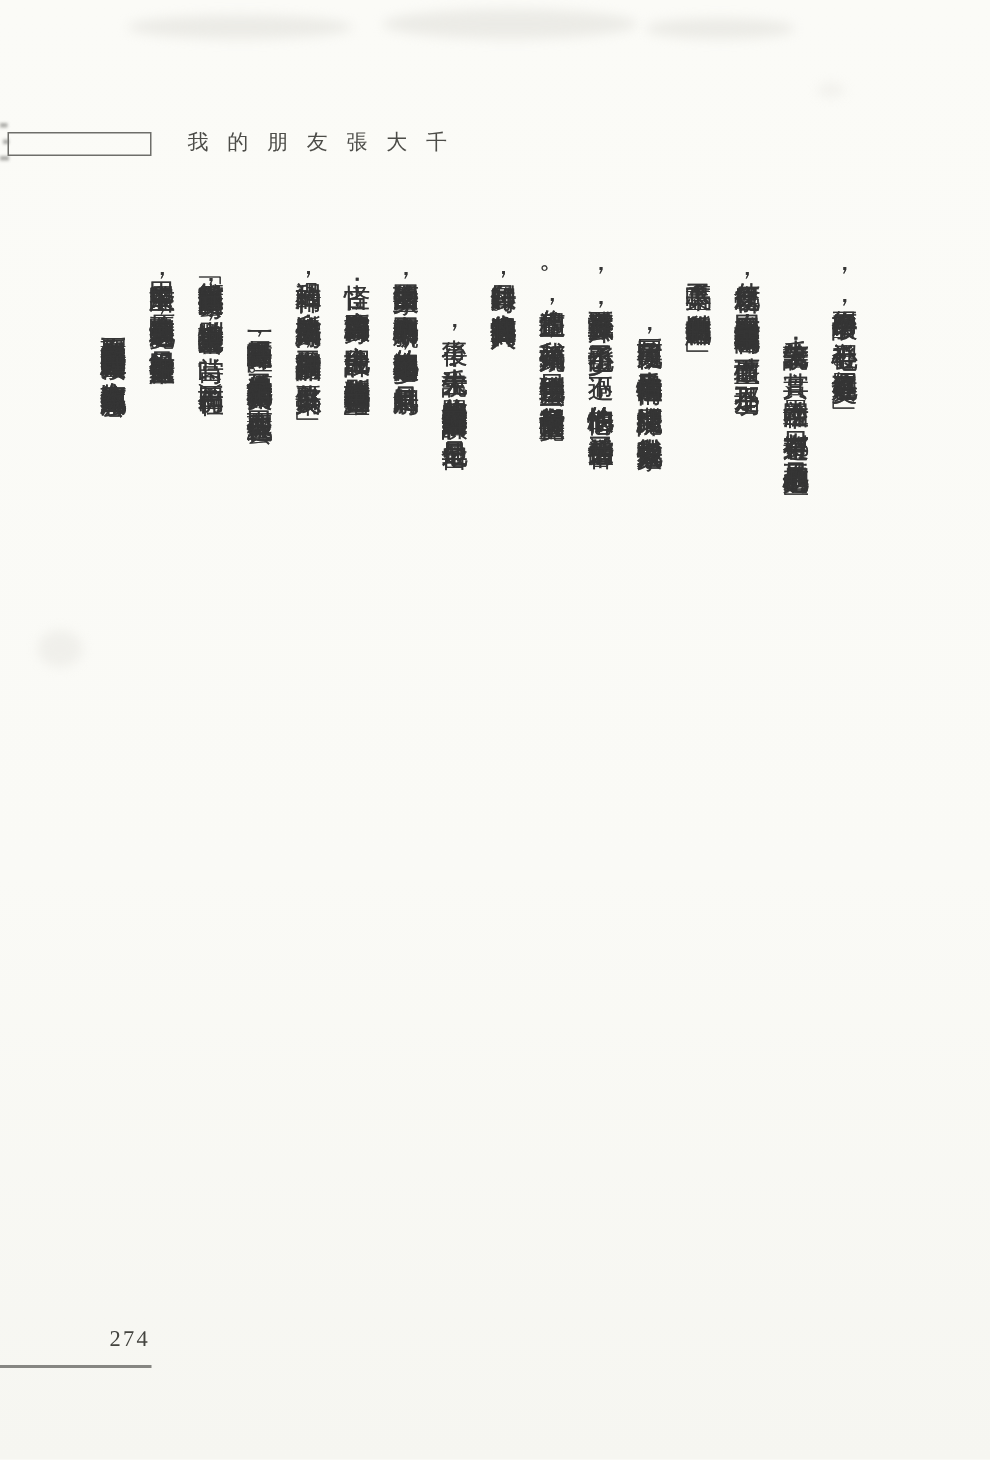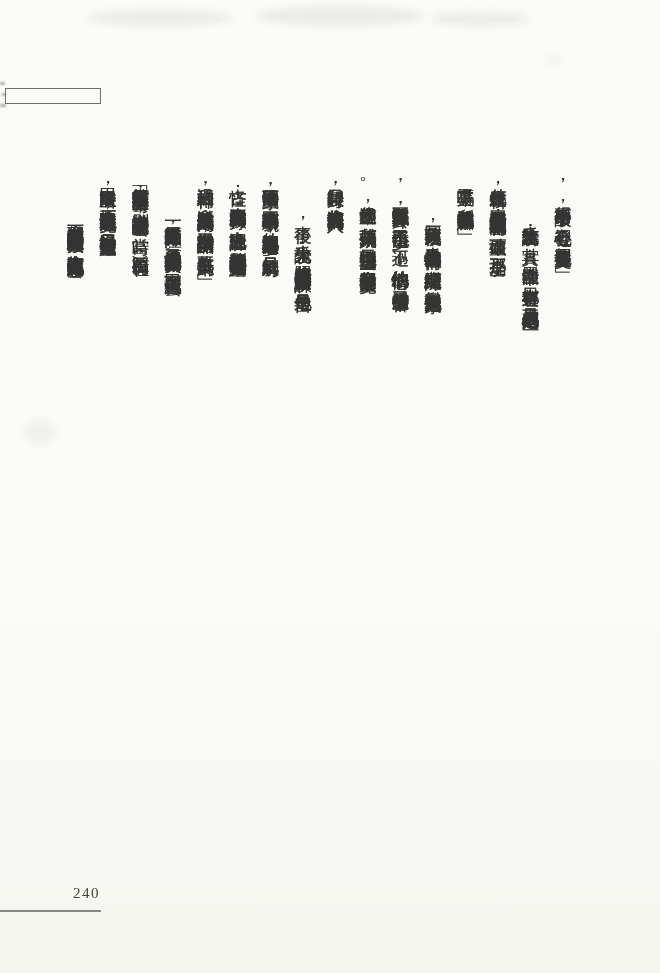--- a/index.html
+++ b/index.html
@@ -103,36 +103,37 @@
   <div class="smudge" style="left:85px; top:10px; width:150px; height:16px;"></div>
   <div class="smudge" style="left:255px; top:6px; width:170px; height:20px;"></div>
   <div class="smudge" style="left:430px; top:12px; width:100px; height:14px;"></div>
   <div class="smudge" style="left:545px; top:55px; width:18px; height:10px; opacity:0.4;"></div>
   <div class="smudge" style="left:25px; top:420px; width:30px; height:25px; opacity:0.45;"></div>
   <div class="speck" style="left:0; top:82px; width:5px; height:3px;"></div>
   <div class="speck" style="left:2px; top:93px; width:4px; height:3px;"></div>
   <div class="speck" style="left:0; top:104px; width:6px; height:3px;"></div>
 
   <div class="header-tab-box"></div>
+  <div class="running-title">我的朋友張大千</div>
 
   <div class="text-block" id="text-block">
       <div class="col">，磨得兩手發酸，心裡發毛，這個罪也眞不好受。」</div>
       <div class="col indent">大千先生笑著說：「其實，墨汁在中國、日本都有製造，只是不放心他們用的是些</div>
       <div class="col">什麼化學原料，因爲有些用墨汁的畫經過裱畫過程就容易暈開，破壞畫面，那不是全功</div>
       <div class="col">盡棄了嗎？所以委曲你們辛苦點吧！」</div>
       <div class="col indent">巨荷圖完成後，大千先生又恢復往日的神情，繼續擺龍門陣。我從旁觀察他老人家</div>
       <div class="col">，體重至少減輕五公斤，鬍子也白了不少。不過，他愉快的心情，補償了這些天的辛苦</div>
       <div class="col">。作畫的過程，我都一一攝入鏡頭，日後也帶到法國去，舉行稀世罕見的一幅畫展覽；</div>
       <div class="col">印製目錄時，也將作畫的過程的照片刊入。</div>
       <div class="col indent">事後，大千先生說：「你照的這些照片在巴黎深得名畫家常玉的讚許；他是最早留</div>
       <div class="col">學法國的西畫家，有中國馬蒂斯的稱號，他的資格比趙無極要老的多了，只是脾氣時別</div>
       <div class="col">古怪；這次編印巨荷圖的目錄，完全由他設計。他特別稱讚你的照片每張都把握住繪畫</div>
       <div class="col">過程的精神，所以才將全部編入目錄內；常玉難得讚揚別人的作品，你要引以爲榮。」</div>
       <div class="col indent">一幅畫展覽轟動了歐陸，也傳遍了世界各地的藝術界及美術館。巴西聖保羅近代藝</div>
       <div class="col">術館舉辦第二屆「雙年藝展」時，特別邀請大千先生榮譽展出，當時，〈巨荷圖〉仍在</div>
       <div class="col">巴黎隆重展出，原來要在歐洲各地巡迴展覽，只得提前自巴黎空運來聖保羅。</div>
       <div class="col indent">聖保羅雙年藝展大廈是一幢新型建築物摩登大樓，在依比拉布也拉四百週年紀念公</div>
     </div>
 
-  <div class="page-number">240</div>
+  <div class="page-number">274</div>
   <div class="footer-rule"></div>
 
 </div>
 
 </body></html>

